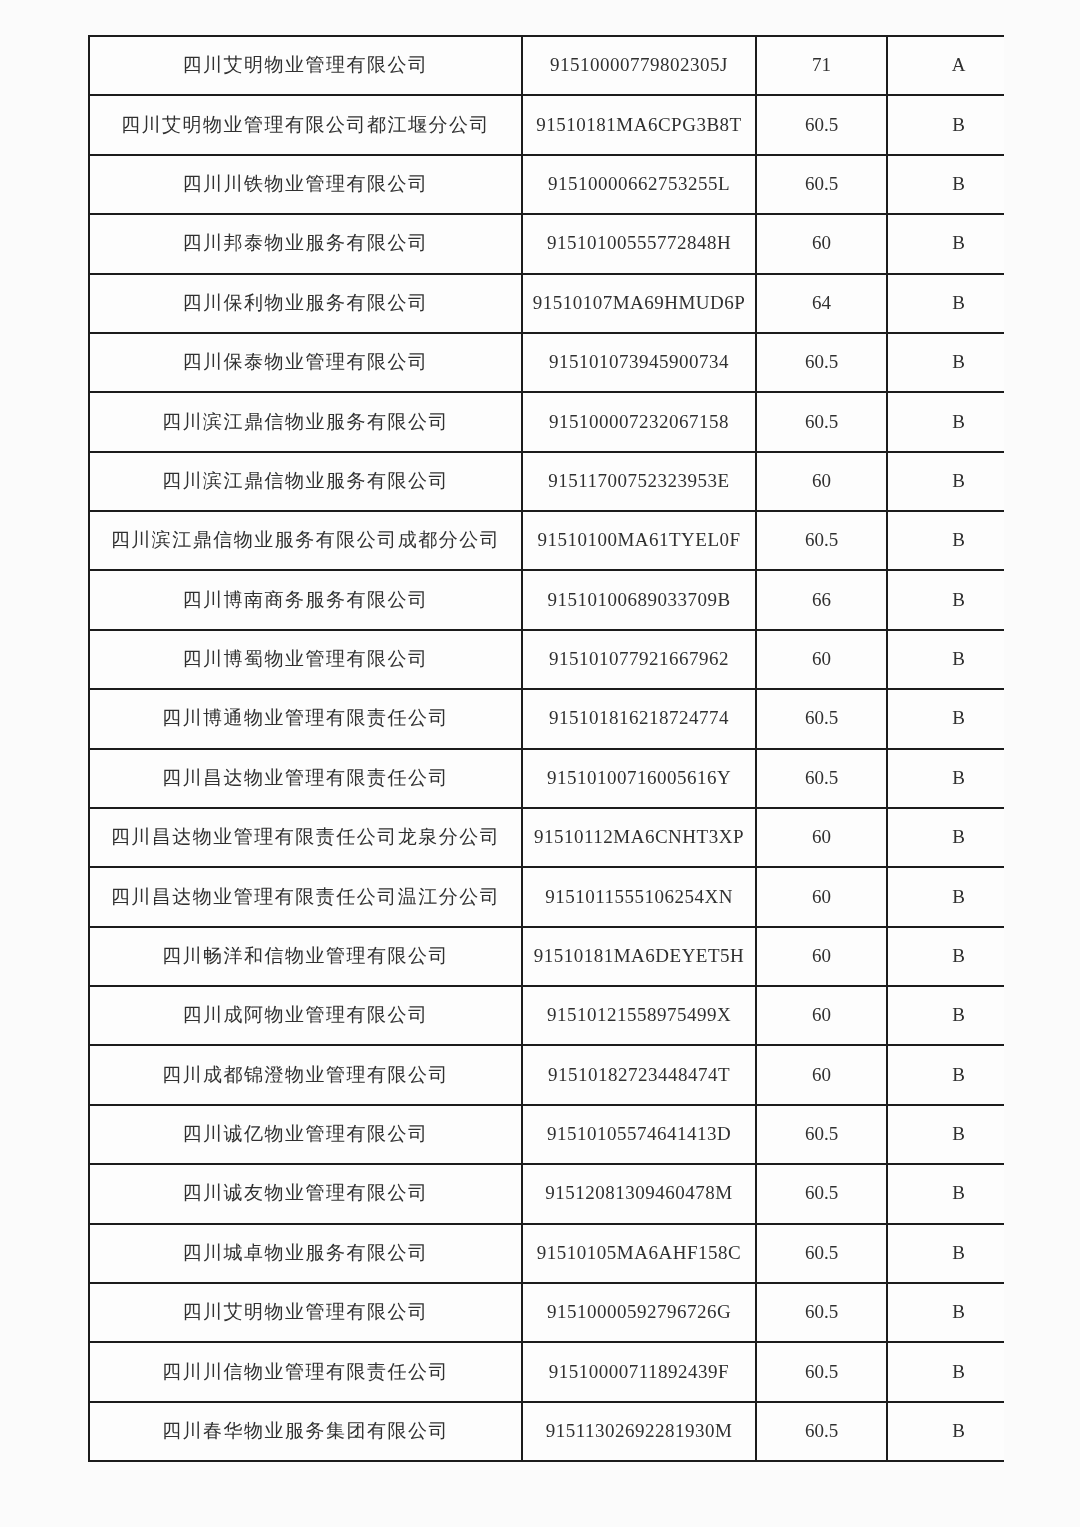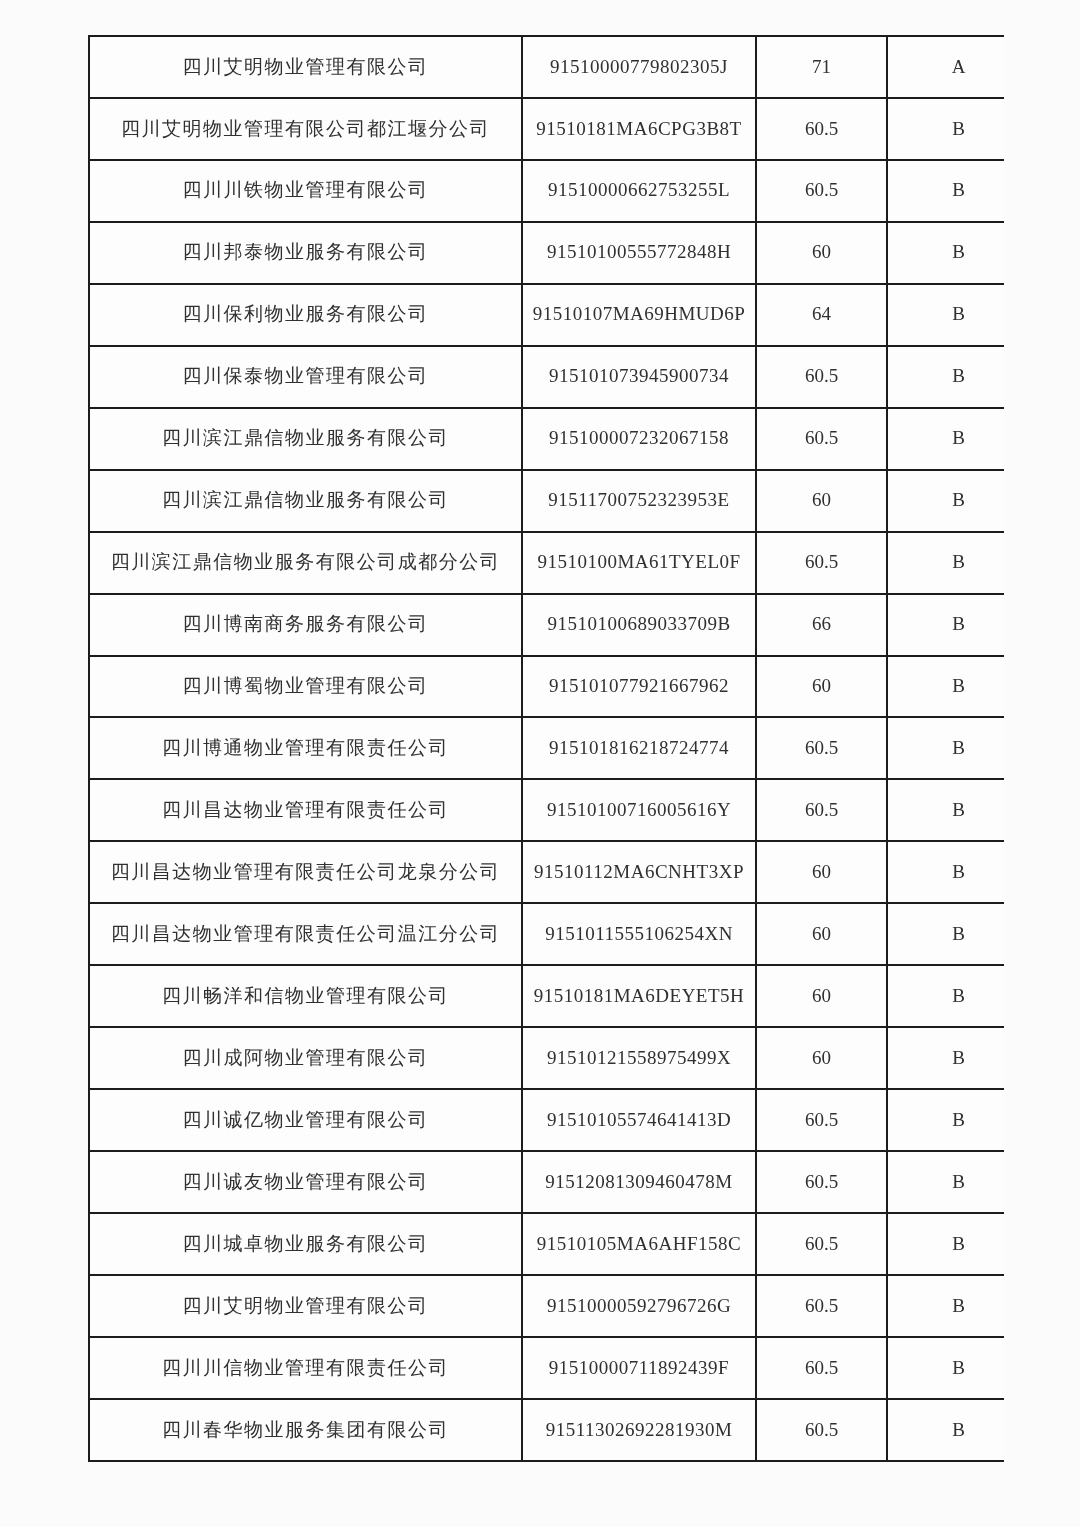--- a/index.html
+++ b/index.html
@@ -160,20 +160,26 @@
           <td class="cell-score">60</td>
           <td class="cell-grade">B</td>
         </tr>
         <tr>
           <td class="cell-name">四川成阿物业管理有限公司</td>
           <td class="cell-code">91510121558975499X</td>
           <td class="cell-score">60</td>
           <td class="cell-grade">B</td>
         </tr>
         <tr>
+          <td class="cell-name">四川成都锦澄物业管理有限公司</td>
+          <td class="cell-code">91510182723448474T</td>
+          <td class="cell-score">60</td>
+          <td class="cell-grade">B</td>
+        </tr>
+        <tr>
           <td class="cell-name">四川诚亿物业管理有限公司</td>
           <td class="cell-code">91510105574641413D</td>
           <td class="cell-score">60.5</td>
           <td class="cell-grade">B</td>
         </tr>
         <tr>
           <td class="cell-name">四川诚友物业管理有限公司</td>
           <td class="cell-code">91512081309460478M</td>
           <td class="cell-score">60.5</td>
           <td class="cell-grade">B</td>

